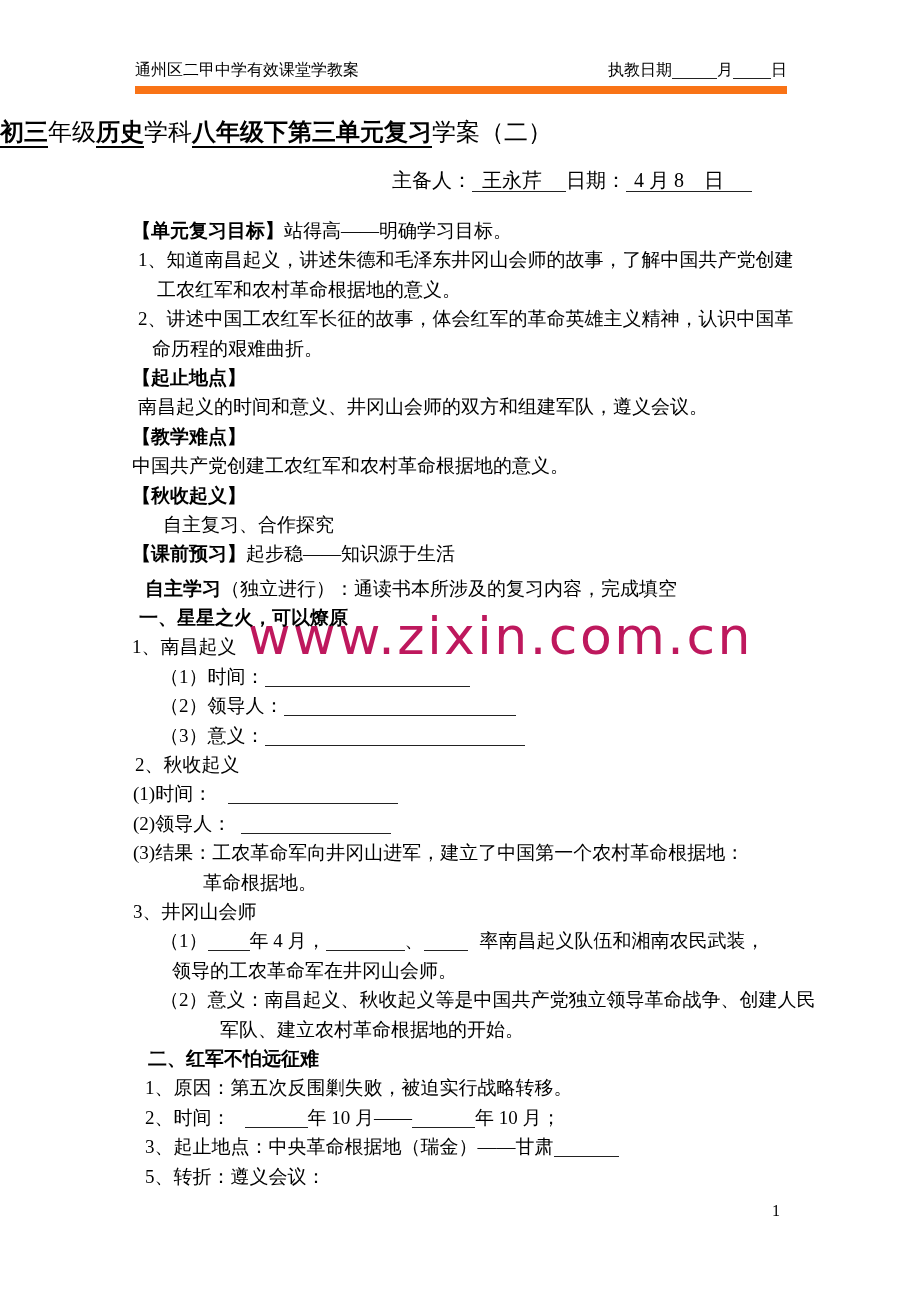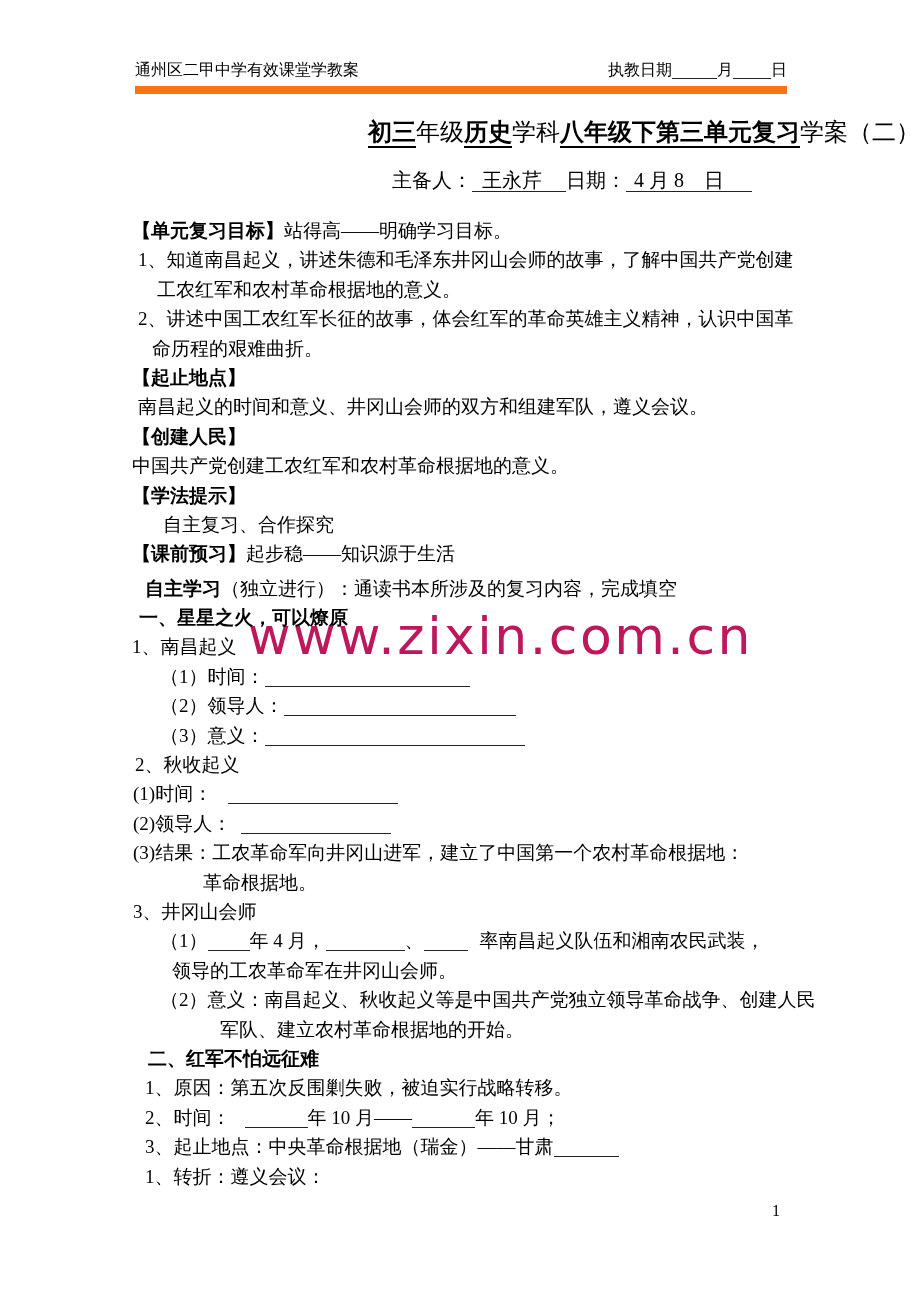--- a/index.html
+++ b/index.html
@@ -11,21 +11,21 @@
           border-bottom:8px solid #f97316;padding-bottom:6px;line-height:20px;}
   .header-right{white-space:nowrap;}
   
   .blank{display:inline-block;height:1px;border-bottom:1.5px solid #222;vertical-align:-4px;}
   .hblank{border-bottom:1px solid #222;}
   .w38{width:38px}.w42{width:42px}.w44{width:44px}.w45{width:45px}.w63{width:63px}
   .w65{width:65px}.w79{width:79px}.w150{width:150px}.w170{width:170px}
   .w205{width:205px}.w232{width:232px}.w260{width:260px}
   .gap16{margin-left:16px}.gap14{margin-left:14px}.gap10{margin-left:10px}.gap12{margin-left:12px}
   
-  .title{position:absolute;top:116px;left:0;width:920px;text-align:right;
+  .title{position:absolute;top:116px;left:0;width:920px;text-align:left;
          font-size:24px;white-space:nowrap;}
   .title .bu{font-weight:bold;border-bottom:2px solid #000;padding-bottom:1px;}
   
   .byline{position:absolute;top:167px;left:392px;font-size:20px;white-space:nowrap;}
   .u{border-bottom:1.5px solid #222;}
   .u-author{padding:0 24px 0 10px;}
   .u-date{padding:0 28px 0 8px;}
   
   .watermark{position:absolute;left:248px;top:606px;z-index:1;
              font-family:"DejaVu Sans","Liberation Sans",sans-serif;
@@ -62,24 +62,24 @@
 
     <div class="ln"><span class="b">【单元复习目标】</span><span>站得高——明确学习目标。</span></div>
     <div class="ln i6">1、知道南昌起义，讲述朱德和毛泽东井冈山会师的故事，了解中国共产党创建</div>
     <div class="ln i25">工农红军和农村革命根据地的意义。</div>
     <div class="ln i6">2、讲述中国工农红军长征的故事，体会红军的革命英雄主义精神，认识中国革</div>
     <div class="ln i20">命历程的艰难曲折。</div>
 
     <div class="ln b">【起止地点】</div>
     <div class="ln i6">南昌起义的时间和意义、井冈山会师的双方和组建军队，遵义会议。</div>
 
-    <div class="ln b">【创建人民】</div>
+    <div class="ln b">【教学难点】</div>
     <div class="ln">中国共产党创建工农红军和农村革命根据地的意义。</div>
 
-    <div class="ln b">【学法提示】</div>
+    <div class="ln b">【秋收起义】</div>
     <div class="ln i31">自主复习、合作探究</div>
 
     <div class="ln"><span class="b">【课前预习】</span><span>起步稳——知识源于生活</span></div>
 
     <div class="ln i13 mt5"><span class="b">自主学习</span><span>（独立进行）：通读书本所涉及的复习内容，完成填空</span></div>
 
     <div class="ln b i7">一、星星之火，可以燎原</div>
 
     <div class="ln i18">1、南昌起义</div>
     <div class="ln i10"><span>（1）时间：</span><span class="blank w205"></span></div>
@@ -95,19 +95,19 @@
     <div class="ln i1">3、井冈山会师</div>
     <div class="ln i10"><span>（1）</span><span class="blank w42"></span><span>年 4 月，</span><span class="blank w79"></span><span>、</span><span class="blank w44"></span><span class="gap12">率南昌起义队伍和湘南农民武装，</span></div>
     <div class="ln i40">领导的工农革命军在井冈山会师。</div>
     <div class="ln i10">（2）意义：南昌起义、秋收起义等是中国共产党独立领导革命战争、创建人民</div>
     <div class="ln i88">军队、建立农村革命根据地的开始。</div>
 
     <div class="ln b i16">二、红军不怕远征难</div>
     <div class="ln i13">1、原因：第五次反围剿失败，被迫实行战略转移。</div>
     <div class="ln i13"><span>2、时间：</span><span class="blank w63 gap14"></span><span>年 10 月——</span><span class="blank w63"></span><span>年 10 月；</span></div>
     <div class="ln i13"><span>3、起止地点：中央革命根据地（瑞金）——甘肃</span><span class="blank w65"></span></div>
-    <div class="ln i13">1、转折：遵义会议：</div>
+    <div class="ln i13">5、转折：遵义会议：</div>
 
   </div>
 
   <div class="pagenum">1</div>
 
 </div>
 
 </body></html>

